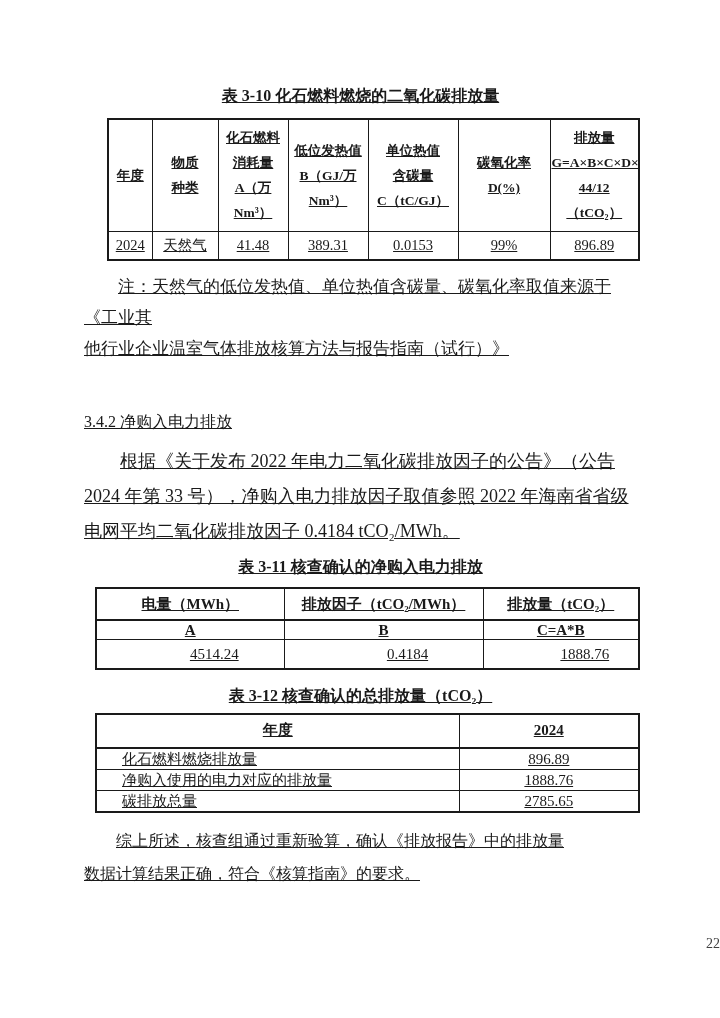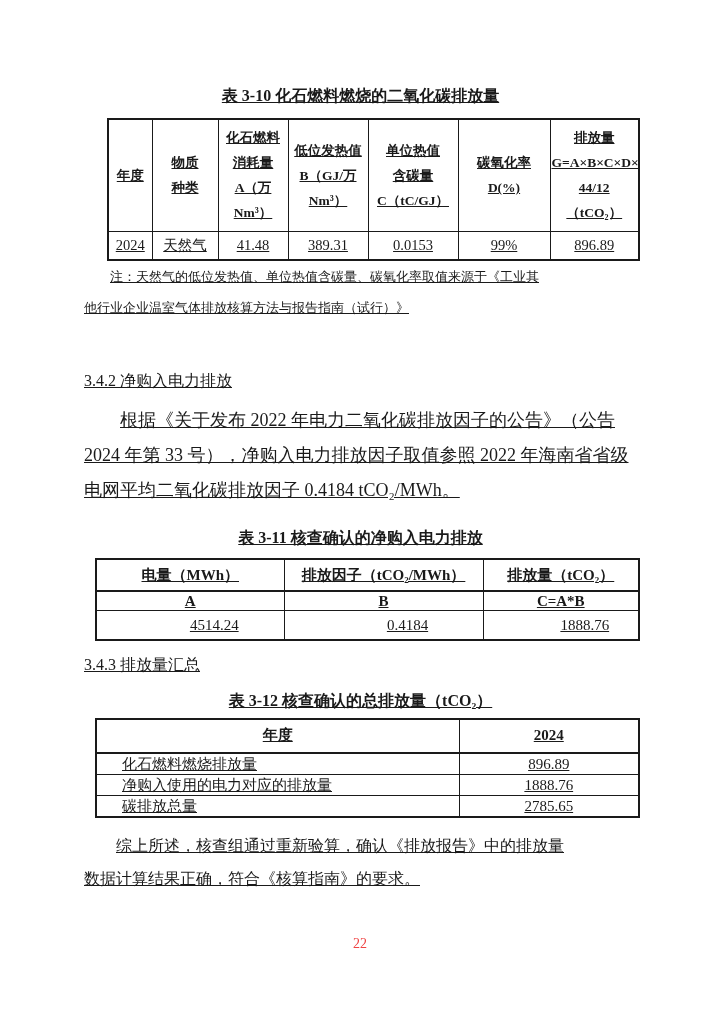--- a/index.html
+++ b/index.html
@@ -41,40 +41,40 @@
     font-size: 13.5px;
     font-weight: 700;
     line-height: 25px;
     height: 112px;
     white-space: pre-line;
     word-break: keep-all;
   }
   .t310 td { font-size: 14.5px; height: 29px; }
 
   .note {
-    margin-top: 0;
-    font-size: 13px;
+    margin-top: 10px;
+    font-size: 17px;
     line-height: 31px;
     text-indent: 2em;
     white-space: pre-line;
   }
   .h-sec {
     margin-top: 48px;
     font-size: 16px;
     line-height: 20px;
     white-space: pre-line;
   }
   .body-para {
     margin-top: 12px;
     font-size: 18px;
     line-height: 35px;
     text-indent: 2em;
     white-space: pre-line;
   }
-  .mt311 { margin-top: 20px; }
+  .mt311 { margin-top: 8px; }
 
   
   .t311 { width: 543px; margin: 10px 0 0 11px; border: 2px solid #1a1a1a; }
   .t311 th, .t311 td {
     border: 1px solid #1a1a1a;
     text-align: center;
     vertical-align: middle;
     padding: 0;
     font-size: 15px;
     margin-left: 43px;
@@ -110,23 +110,23 @@
     font-size: 16px;
     line-height: 33px;
     text-indent: 2em;
     white-space: pre-line;
   }
   .page-num {
     position: absolute;
     top: 936px;
     left: 0;
     width: 100%;
-    text-align: center;
+    text-align: right;
     font-size: 14px;
-    color: #ef4444;
+    color: #404040;
   }
 </style>
 </head>
 <body>
 
 <div class="page">
   <div class="content">
 
     <div class="tbl-title">表 3-10  化石燃料燃烧的二氧化碳排放量</div>
 
@@ -207,21 +207,20 @@
           <td>C=A*B</td>
         </tr>
         <tr class="drow">
           <td>4514.24</td>
           <td>0.4184</td>
           <td>1888.76</td>
         </tr>
       </tbody>
     </table>
 
-    <div class="h-sec h343">3.4.3  排放量汇总</div>
 
     <div class="tbl-title mt312">表 3-12  核查确认的总排放量（tCO₂）</div>
 
     <table class="t312">
       <colgroup>
         <col style="width:363px">
           <col style="width:180px">
       </colgroup>
       <thead>
         <tr>

